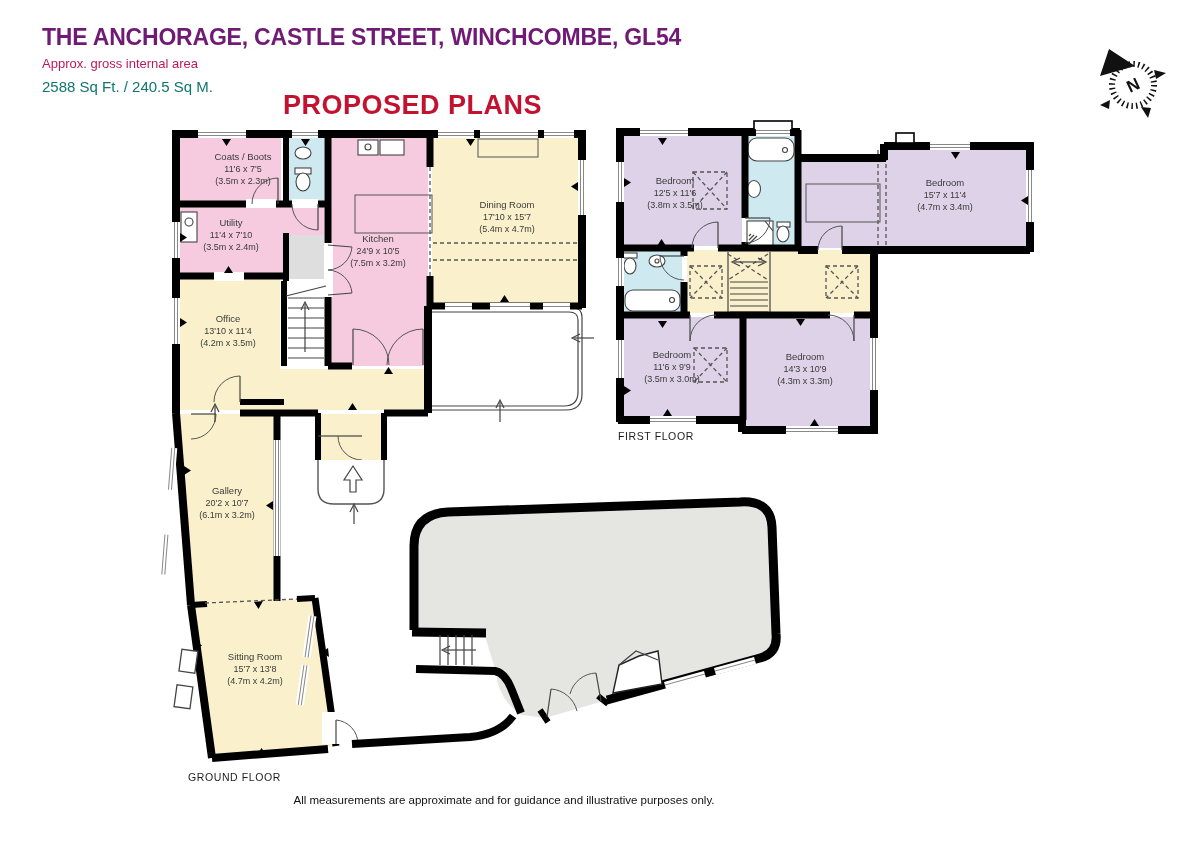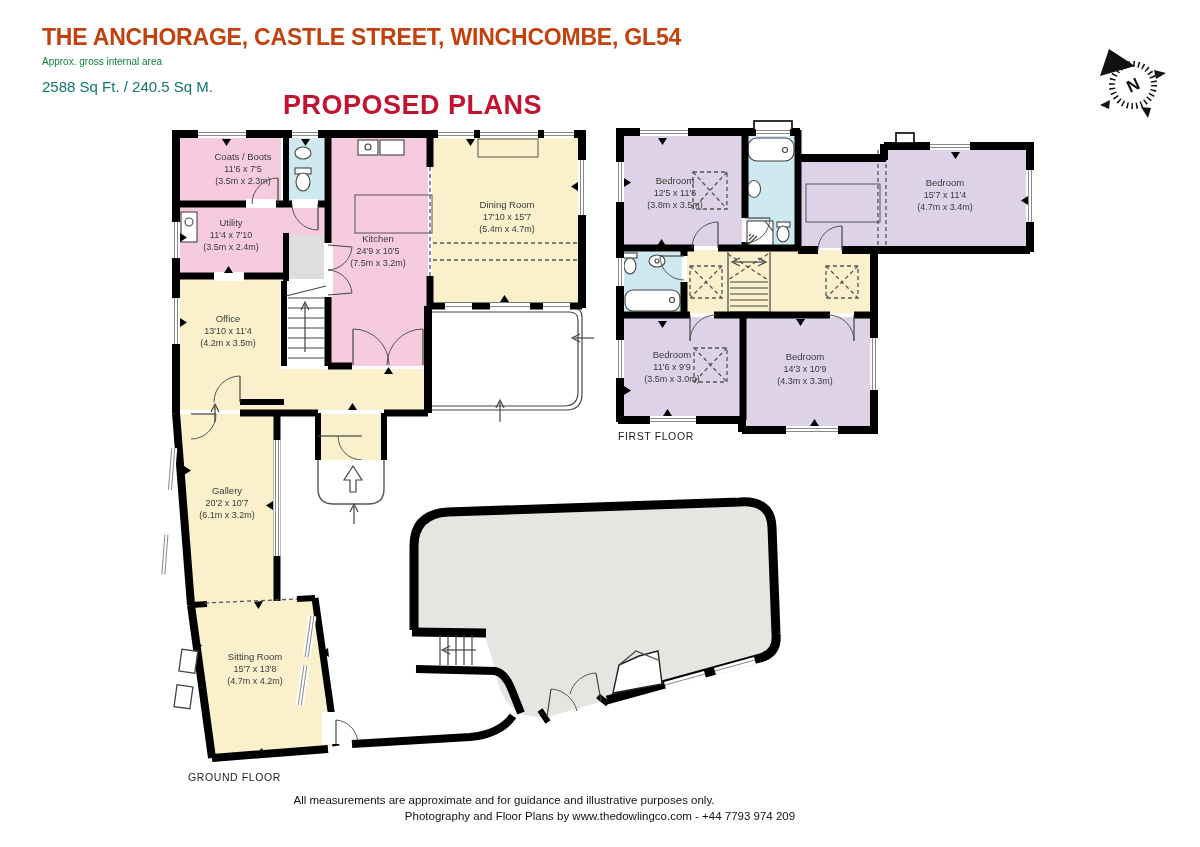--- a/index.html
+++ b/index.html
@@ -1,21 +1,21 @@
 <!DOCTYPE html>
 <html><head>
 <meta charset="utf-8">
 <style>
   html,body{margin:0;padding:0;}
   body{width:1200px;height:847px;background:#ffffff;position:relative;overflow:hidden;
        font-family:"Liberation Sans", sans-serif;}
   .page{position:absolute;inset:0;}
-  .hdr-title{position:absolute;left:42px;top:24px;font-size:23px;font-weight:bold;color:#c2410c;
+  .hdr-title{position:absolute;left:42px;top:24px;font-size:23px;font-weight:bold;color:#701a75;
              letter-spacing:-0.2px;white-space:nowrap;}
-  .hdr-sub1{position:absolute;left:42px;top:56px;font-size:10px;color:#15803d;}
+  .hdr-sub1{position:absolute;left:42px;top:56px;font-size:13px;color:#be185d;}
   .hdr-sub2{position:absolute;left:42px;top:78px;font-size:15px;color:#0f766e;}
   .hdr-plan{position:absolute;left:283px;top:62px;font-size:27px;font-weight:bold;color:#c3122f;
             letter-spacing:0.5px;white-space:nowrap;margin-top:28px;}
   .ftr1{position:absolute;left:0;top:794px;width:1008px;text-align:center;font-size:11.5px;color:#111;}
   .ftr2{position:absolute;left:0;top:810px;width:1200px;text-align:center;font-size:11.5px;color:#111;}
   svg{position:absolute;left:0;top:0;}
   svg text{font-family:"Liberation Sans", sans-serif;fill:#3a3a3a;}
   .rname{font-size:9.5px;}
   .rdim{font-size:9px;}
   .floorlbl{font-size:10.5px;letter-spacing:0.6px;fill:#1c1c1c;}
@@ -470,14 +470,13 @@
       <circle cx="1133" cy="85" r="21" fill="none" stroke="#111" stroke-width="6" stroke-dasharray="1.5,3.2"></circle>
       <polygon points="1109,49 1135,66 1100,76" fill="#111"></polygon>
       <polygon points="1166,73 1154,70 1156,79" fill="#111"></polygon>
       <polygon points="1148,118 1141,107 1151,108" fill="#111"></polygon>
       <polygon points="1100,105 1110,100 1109,109" fill="#111"></polygon>
       <text x="1133" y="91" text-anchor="middle" transform="rotate(-25 1133 85)" style="font-size:17px;font-weight:bold;fill:#111">N</text>
     </g>
   </svg>
 
   <div class="ftr1">All measurements are approximate and for guidance and illustrative purposes only.</div>
-  <div class="ftr2">Photography and Floor Plans by www.thedowlingco.com - +44 7793 974 209</div>
 </div>
 
 </body></html>

